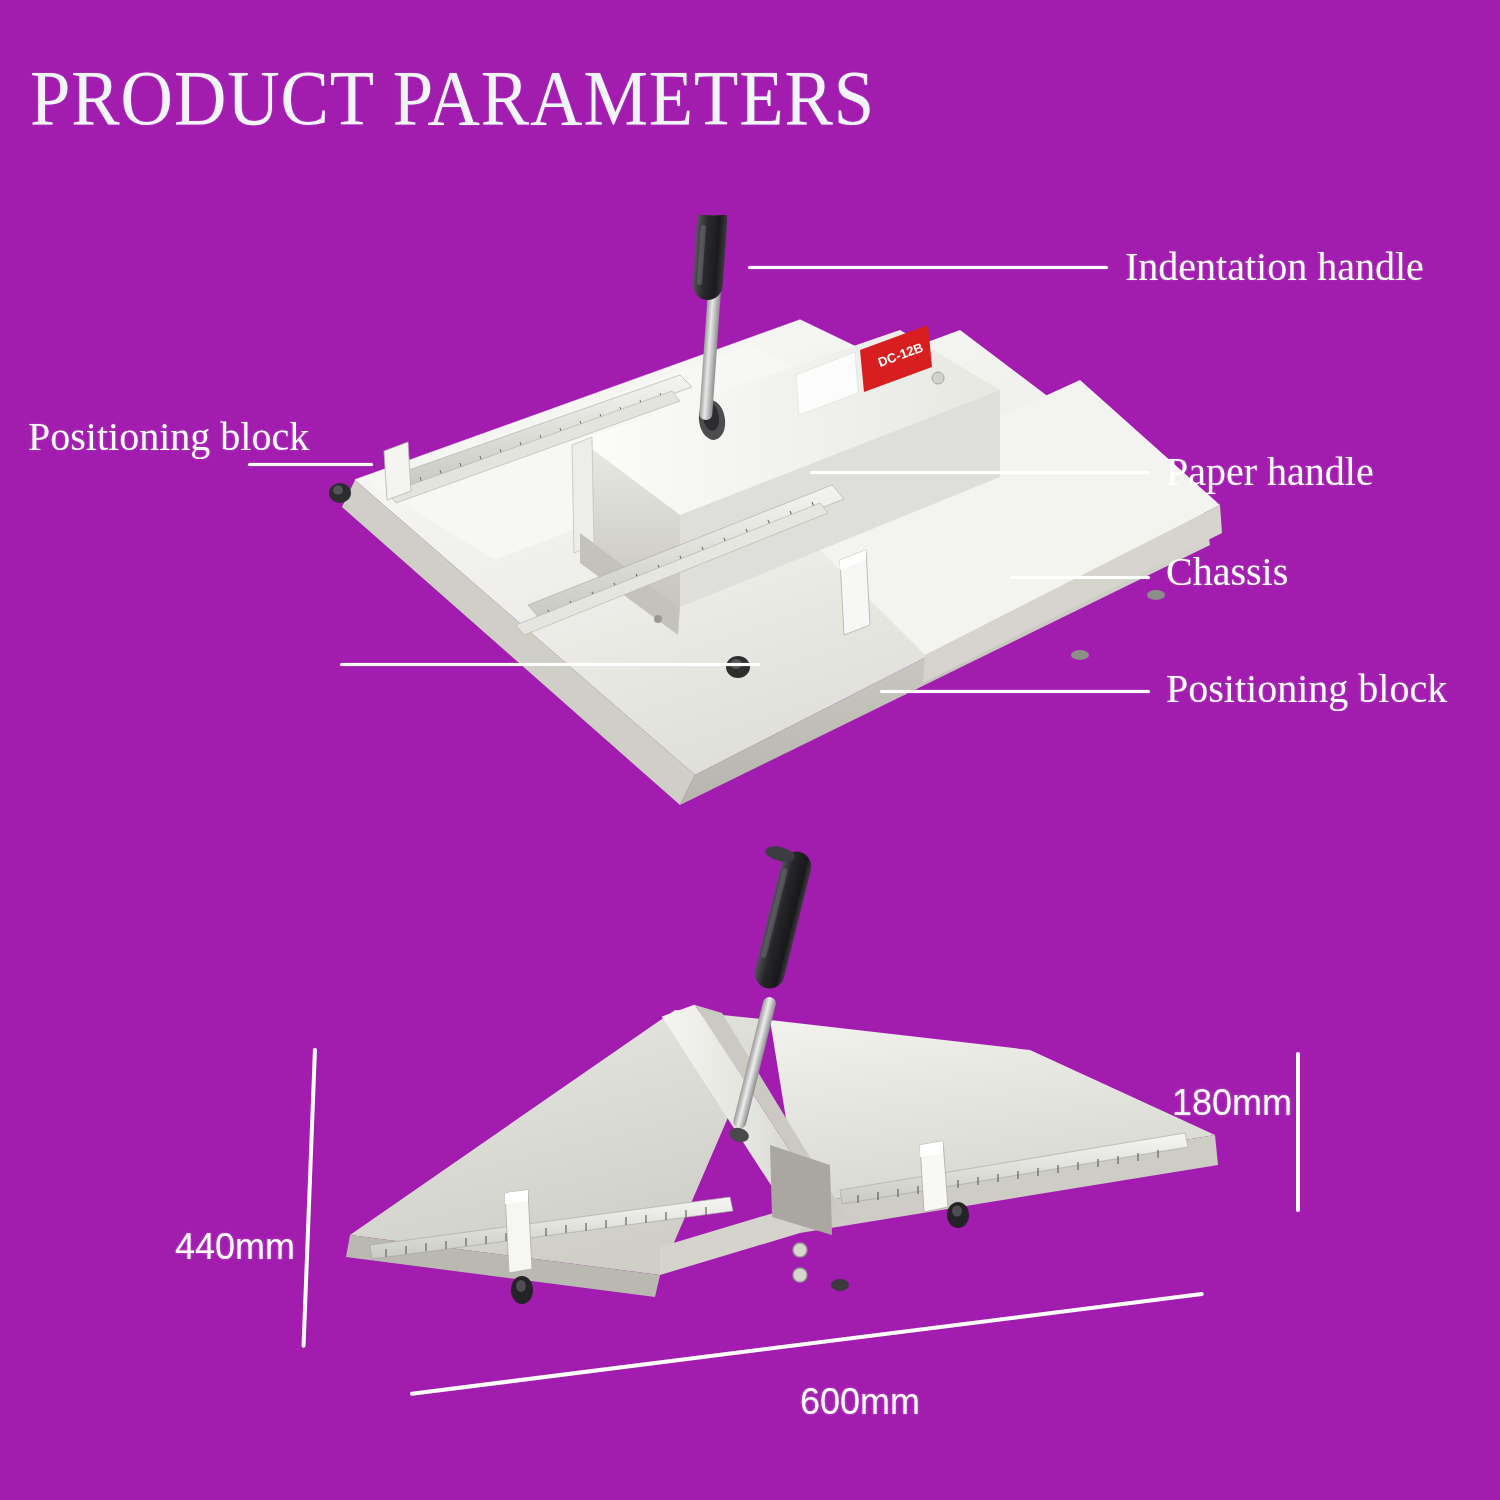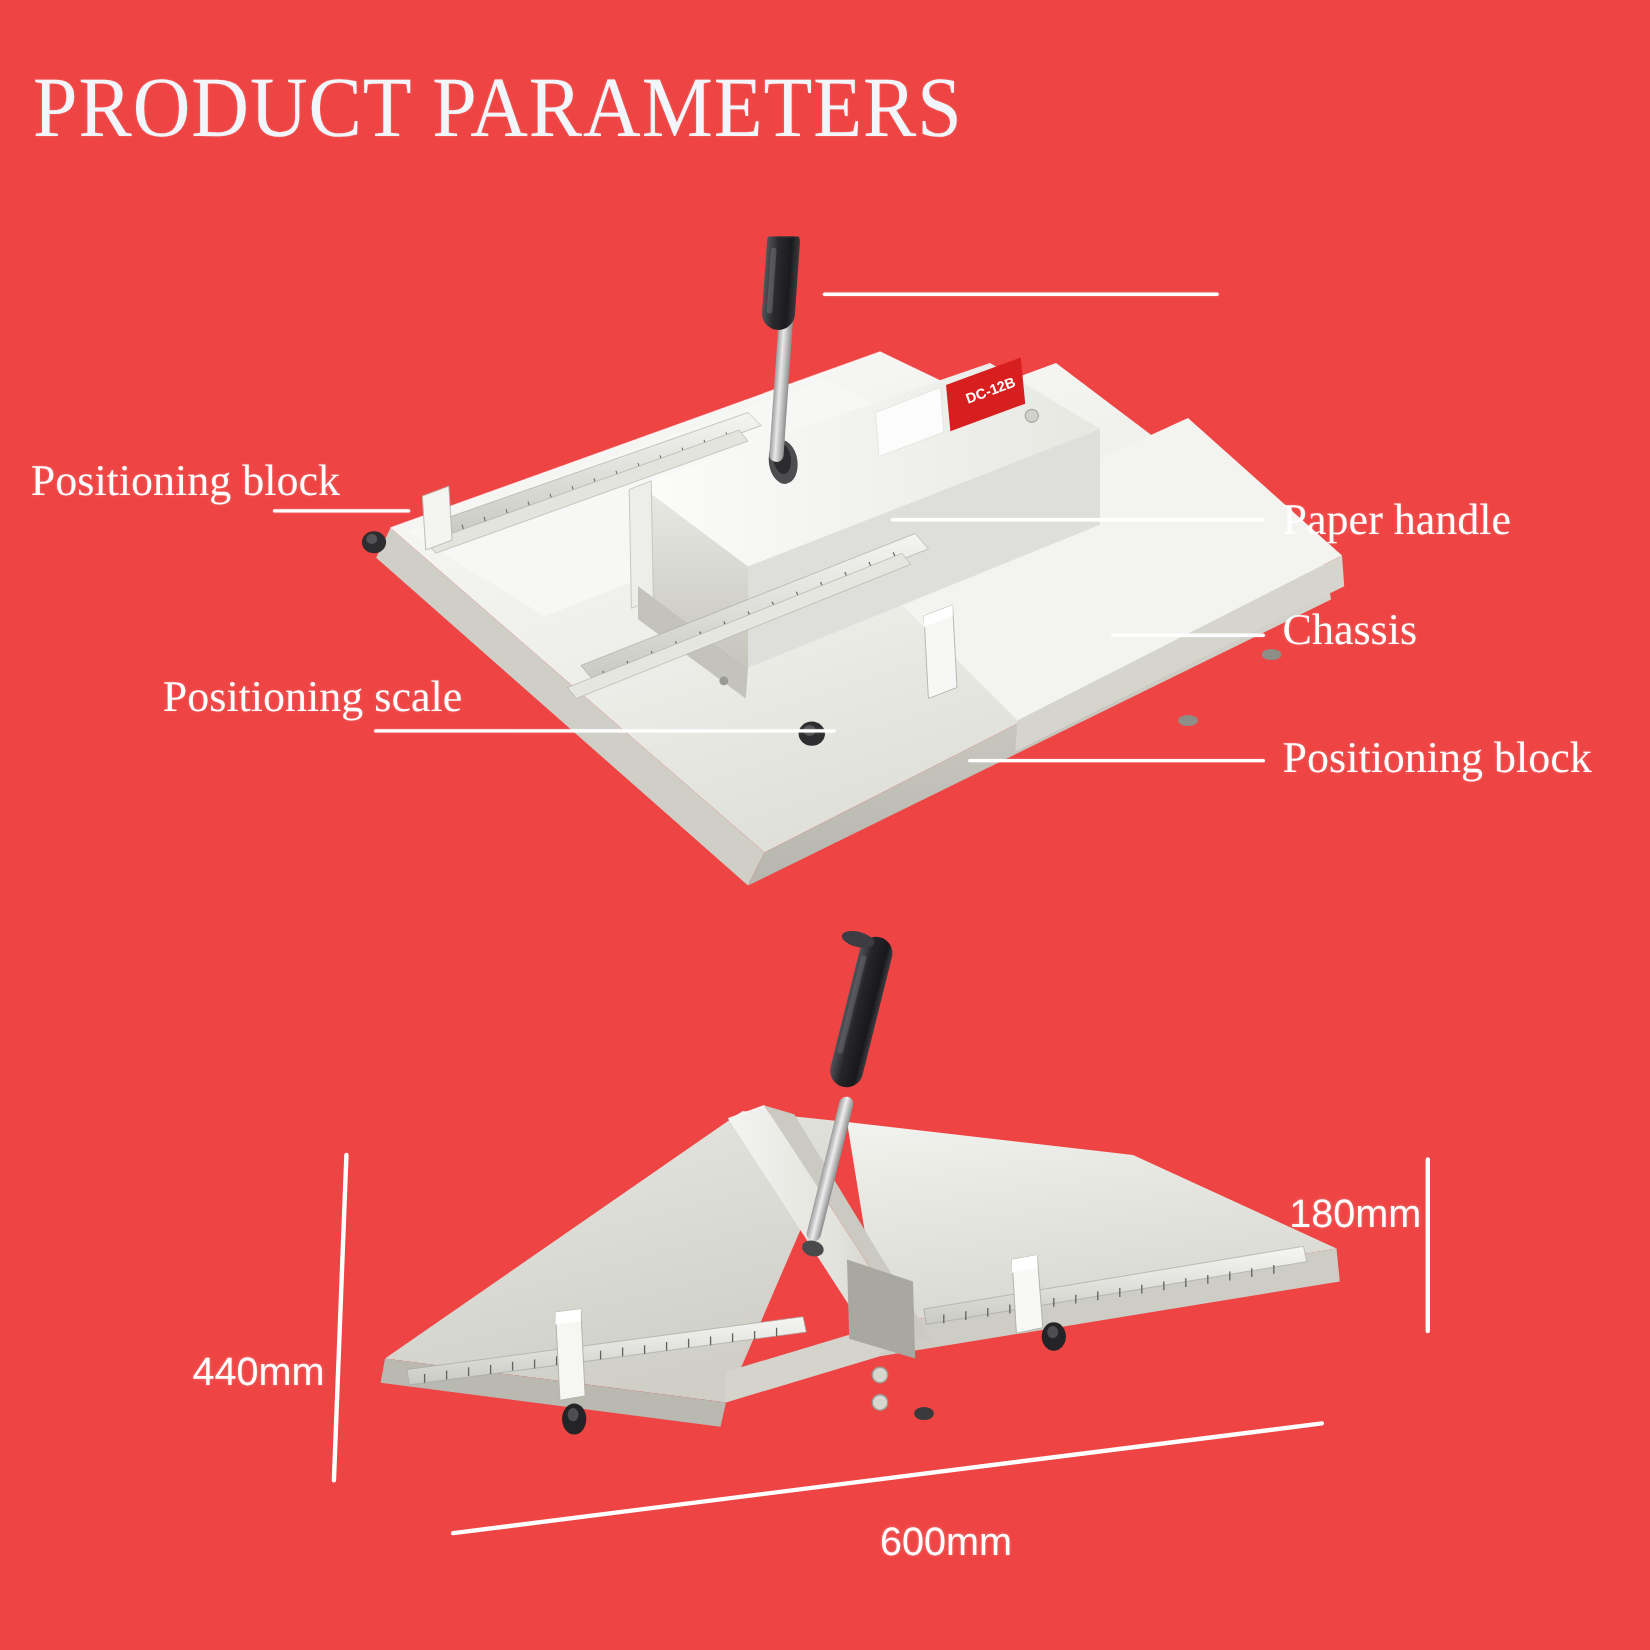--- a/index.html
+++ b/index.html
@@ -4,21 +4,21 @@
 <style>
   html, body {
     margin: 0;
     padding: 0;
     background: #2c4f87;
   }
   #page {
     position: relative;
     width: 1500px;
     height: 1500px;
-    background: #ef4444;
+    background: #a21caf;
     overflow: hidden;
     font-family: "Liberation Sans", sans-serif;
   }
 
   
   #title {
     position: absolute;
     left: 30px;
     top: 52px;
     color: #f2f6fb;
@@ -258,28 +258,28 @@
   <div class="leader" style="left:248px; top:463px; width:125px;"></div>
 
   <div class="leader" style="left:810px; top:471px; width:340px;"></div>
 
   <div class="leader" style="left:1010px; top:576px; width:140px;"></div>
 
   <div class="leader" style="left:340px; top:663px; width:420px;"></div>
 
   <div class="leader" style="left:880px; top:690px; width:270px;"></div>
 
+  <div class="callout" style="left:1125px; top:243px;">Indentation handle</div>
 
   <div class="callout" style="left:28px; top:413px;">Positioning block</div>
 
   <div class="callout" style="left:1166px; top:448px;">Paper handle</div>
 
   <div class="callout" style="left:1166px; top:548px;">Chassis</div>
 
-  <div class="callout" style="left:148px; top:609px;">Positioning scale</div>
 
   <div class="callout" style="left:1166px; top:665px;">Positioning block</div>
 
   <div class="machine" style="left:330px; top:845px; width:900px; height:500px;">
     <svg width="900" height="500" viewBox="0 0 900 500" xmlns="http://www.w3.org/2000/svg">
       <defs>
         <linearGradient id="bDeckL" x1="0" y1="0" x2="0.4" y2="1">
           <stop offset="0%" stop-color="#e9e9e4"></stop>
           <stop offset="100%" stop-color="#cfcfc8"></stop>
         </linearGradient>

